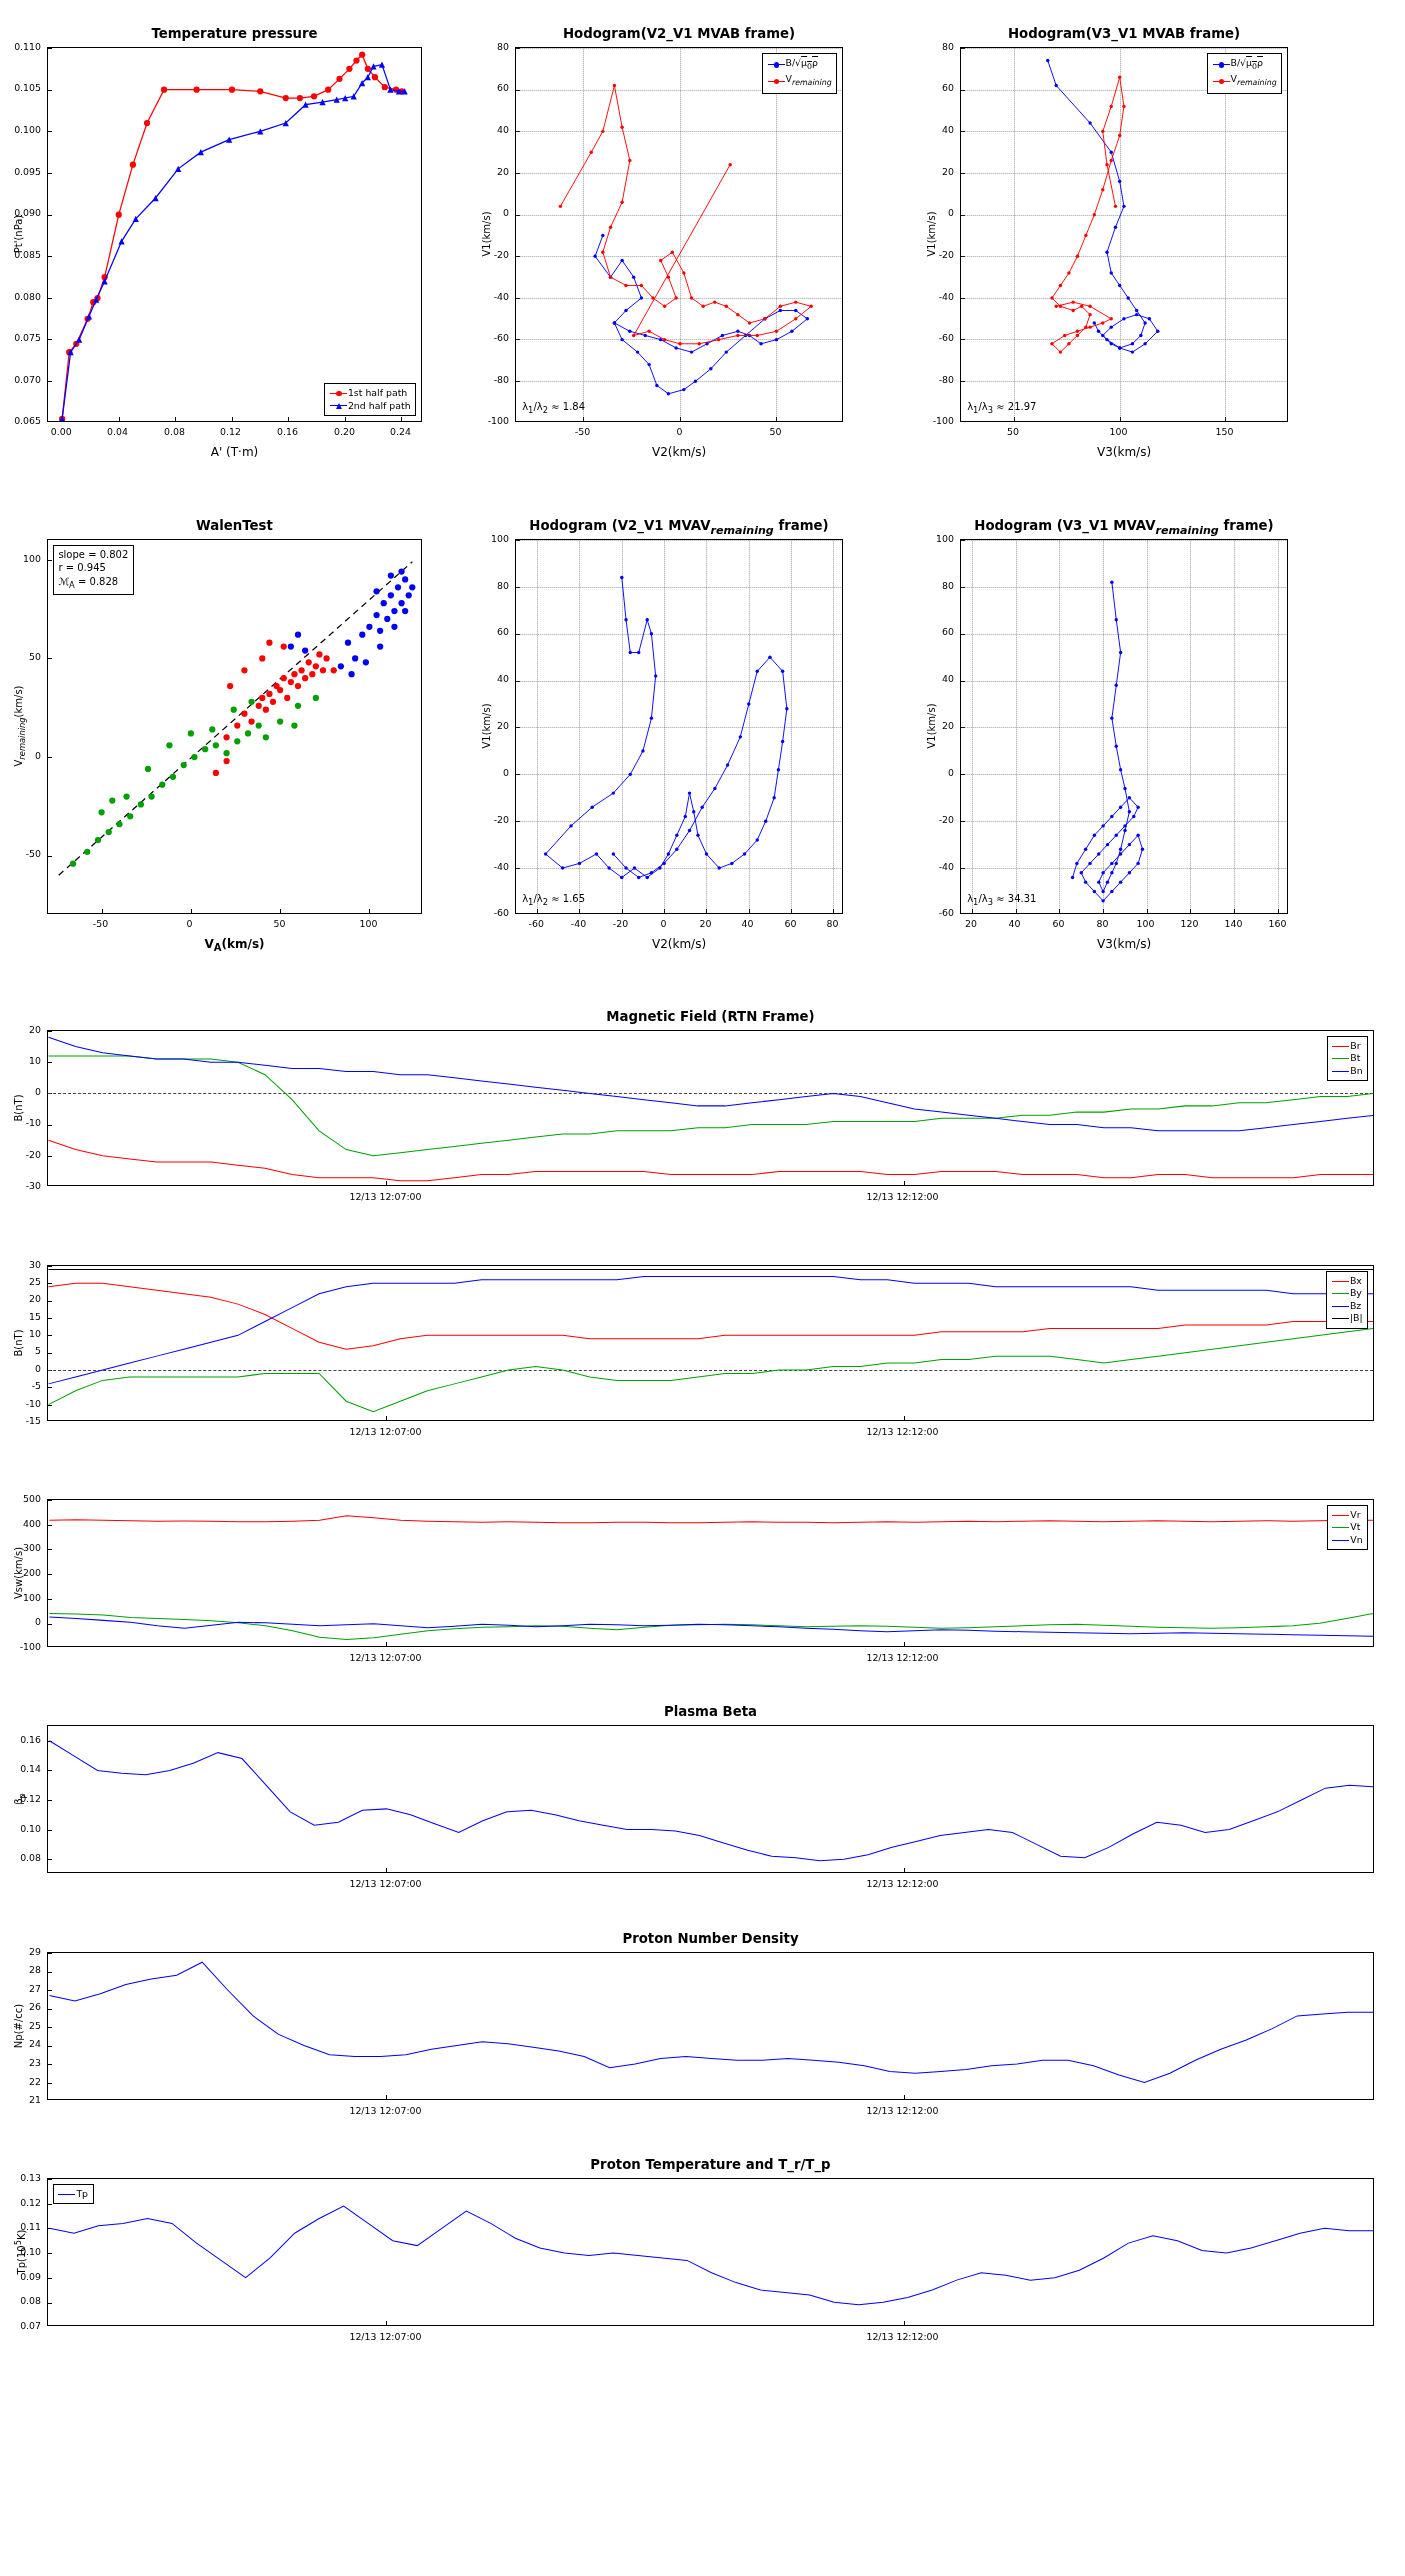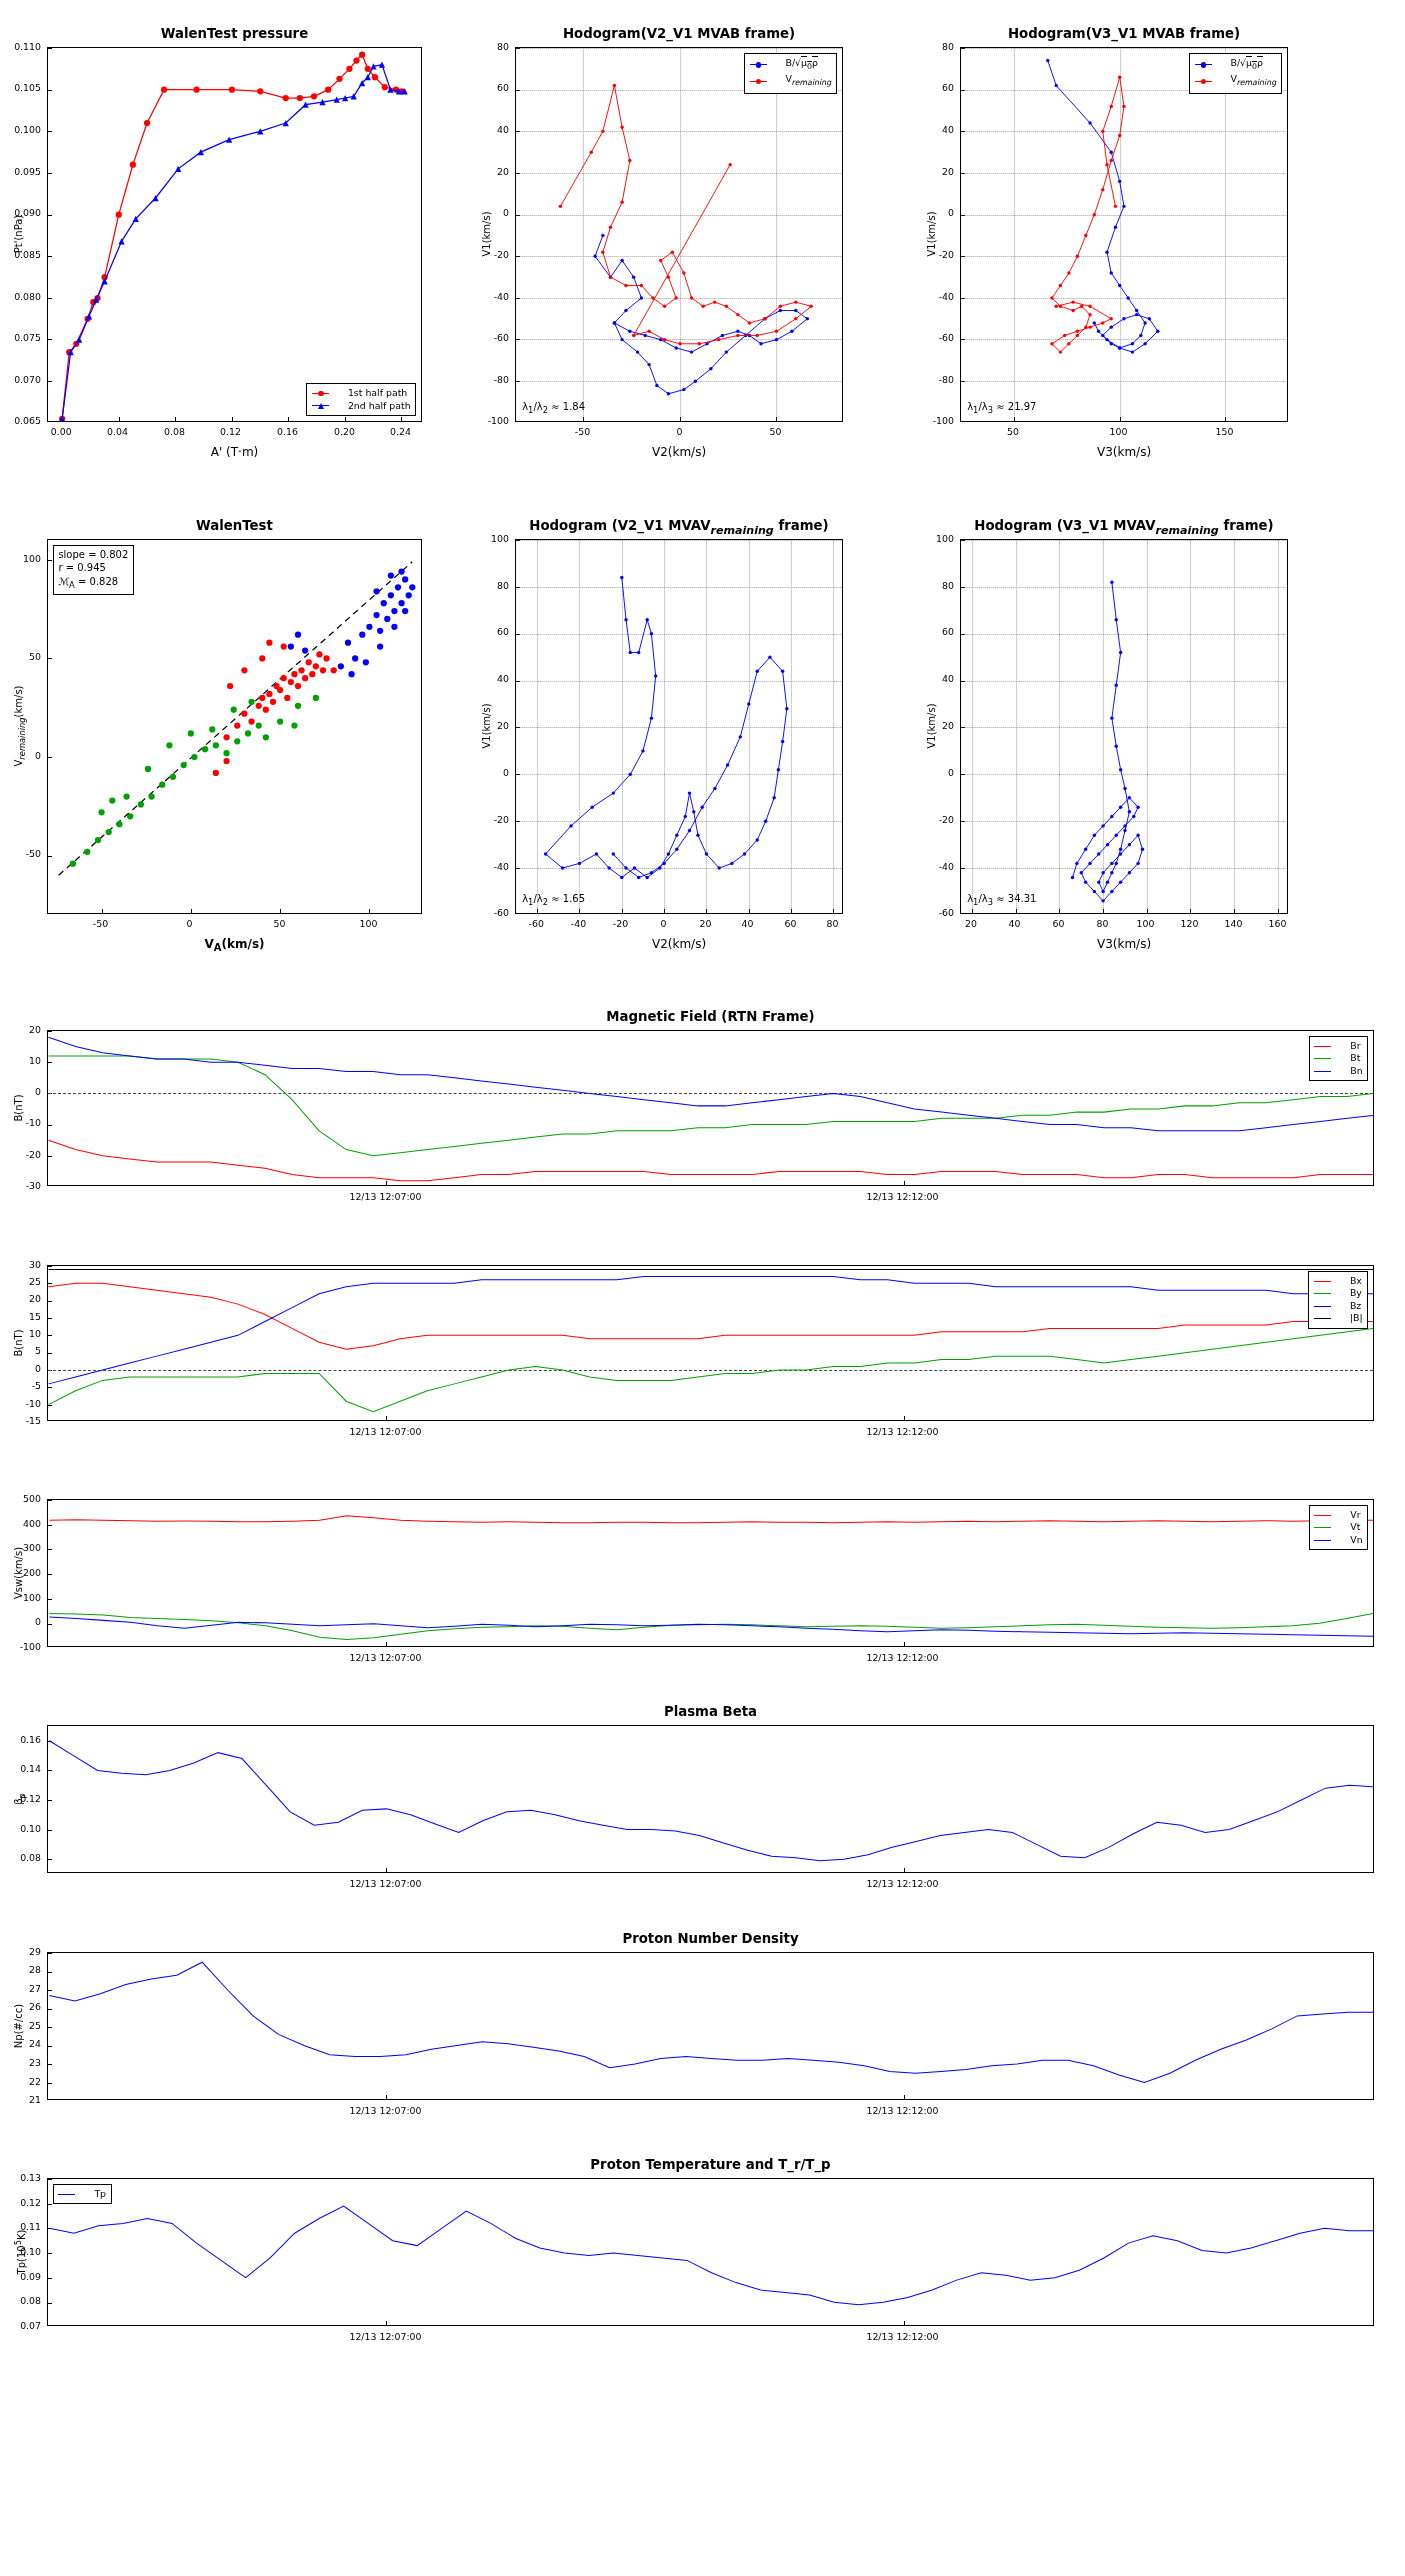--- a/index.html
+++ b/index.html
@@ -14,21 +14,21 @@
   .tick{position:absolute;font-size:9.4px;white-space:nowrap;}
   .tk-y{text-align:right;}
   .tk-x{text-align:center;}
   .gridline{position:absolute;background:#000;opacity:.25;}
   .gridline.dotted-v{width:0;border-left:0.8px dotted #888;}
   .gridline.dotted-h{height:0;border-top:0.8px dotted #888;}
   .dashline{position:absolute;height:0;border-top:0.8px dashed #444;width:100%;}
   svg{display:block;position:absolute;left:0;top:0;overflow:visible;}
 
   .legend{position:absolute;border:0.8px solid #000;background:#fff;font-size:9.4px;padding:3.1px 4.7px;line-height:12.5px;}
-  .legend .row{display:flex;align-items:center;gap:19px;white-space:nowrap;}
+  .legend .row{display:flex;align-items:center;gap:1px;white-space:nowrap;}
   .legend .swatch{display:inline-block;width:17px;height:0;border-top:1.6px solid #000;position:relative;}
   .legend .swatch .mk{position:absolute;left:6.2px;top:-3.1px;width:5.5px;height:5.5px;}
   .mk.circle{border-radius:50%;}
   .annot{position:absolute;font-size:10px;white-space:nowrap;}
   .boxannot{position:absolute;border:0.8px solid #000;background:#fff;font-size:10px;padding:2.3px 4.7px;line-height:13.3px;white-space:nowrap;}
 </style>
 </head>
 <body>
 
 <div class="page">
@@ -115,21 +115,21 @@
             <span>1st half path</span>
           </div>
           <div class="row">
             <span class="swatch" style="border-top-color: rgb(0, 0, 255);">
               <span class="mk triangle" style="background: transparent; width: 0px; height: 0px; border-left: 3.1px solid transparent; border-right: 3.1px solid transparent; border-bottom: 6.2px solid rgb(0, 0, 255);"></span>
             </span>
             <span>2nd half path</span>
           </div>
         </div>
       </div>
-      <div class="title">WalenTest pressure</div>
+      <div class="title">Temperature pressure</div>
       <div class="ylabel" style="left: -34px; top: 187px; transform: rotate(-90deg) translate(-50%, 0px);">Pt'(nPa)</div>
       <div class="xlabel" style="left: 0px; width: 375px; top: 398px; text-align: center;">A' (T·m)</div>
       <div class="tick tk-y" style="right: 381px; left: auto; top: 368px; position: absolute;">0.065</div>
       <div class="tick tk-y" style="right: 381px; left: auto; top: 327px; position: absolute;">0.070</div>
       <div class="tick tk-y" style="right: 381px; left: auto; top: 285px; position: absolute;">0.075</div>
       <div class="tick tk-y" style="right: 381px; left: auto; top: 244px; position: absolute;">0.080</div>
       <div class="tick tk-y" style="right: 381px; left: auto; top: 202px; position: absolute;">0.085</div>
       <div class="tick tk-y" style="right: 381px; left: auto; top: 160px; position: absolute;">0.090</div>
       <div class="tick tk-y" style="right: 381px; left: auto; top: 119px; position: absolute;">0.095</div>
       <div class="tick tk-y" style="right: 381px; left: auto; top: 77px; position: absolute;">0.100</div>

